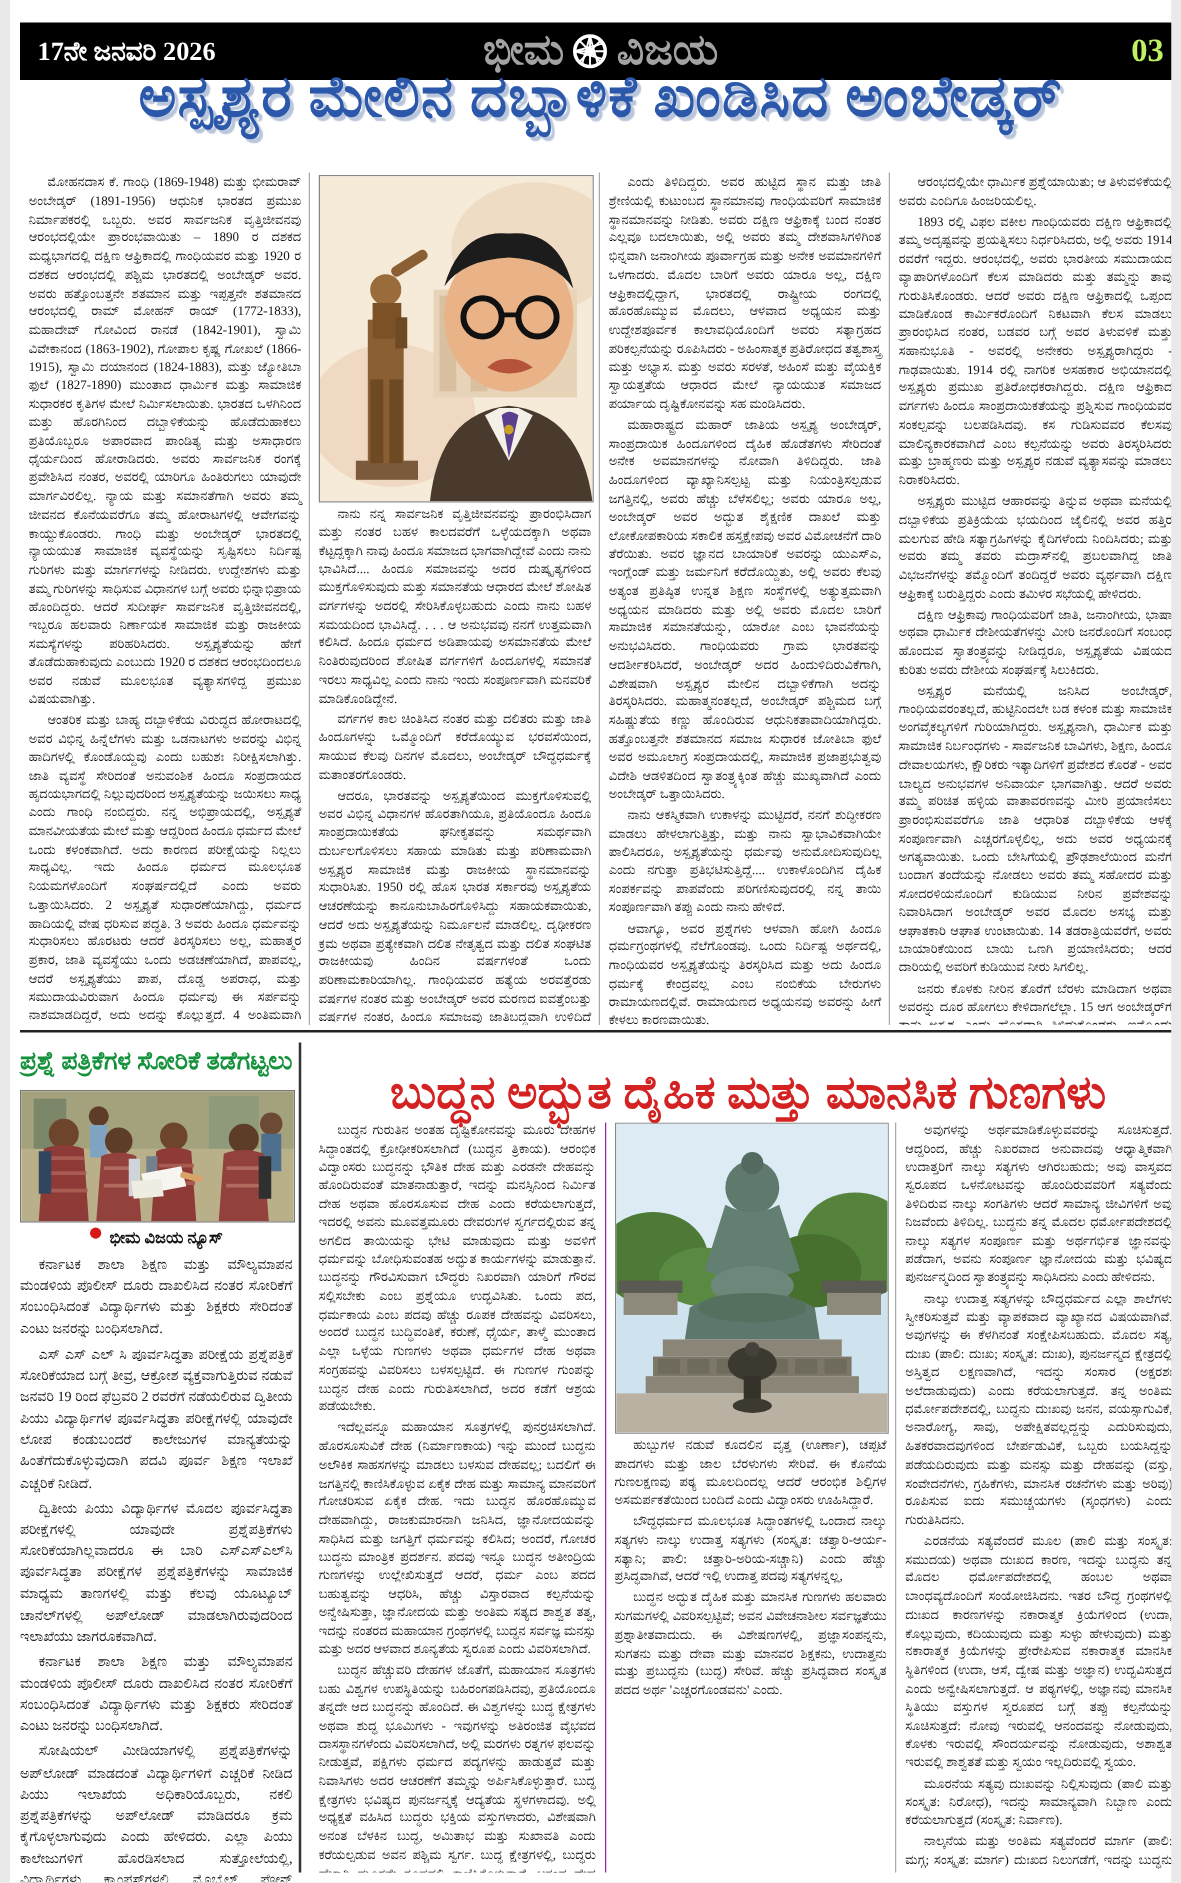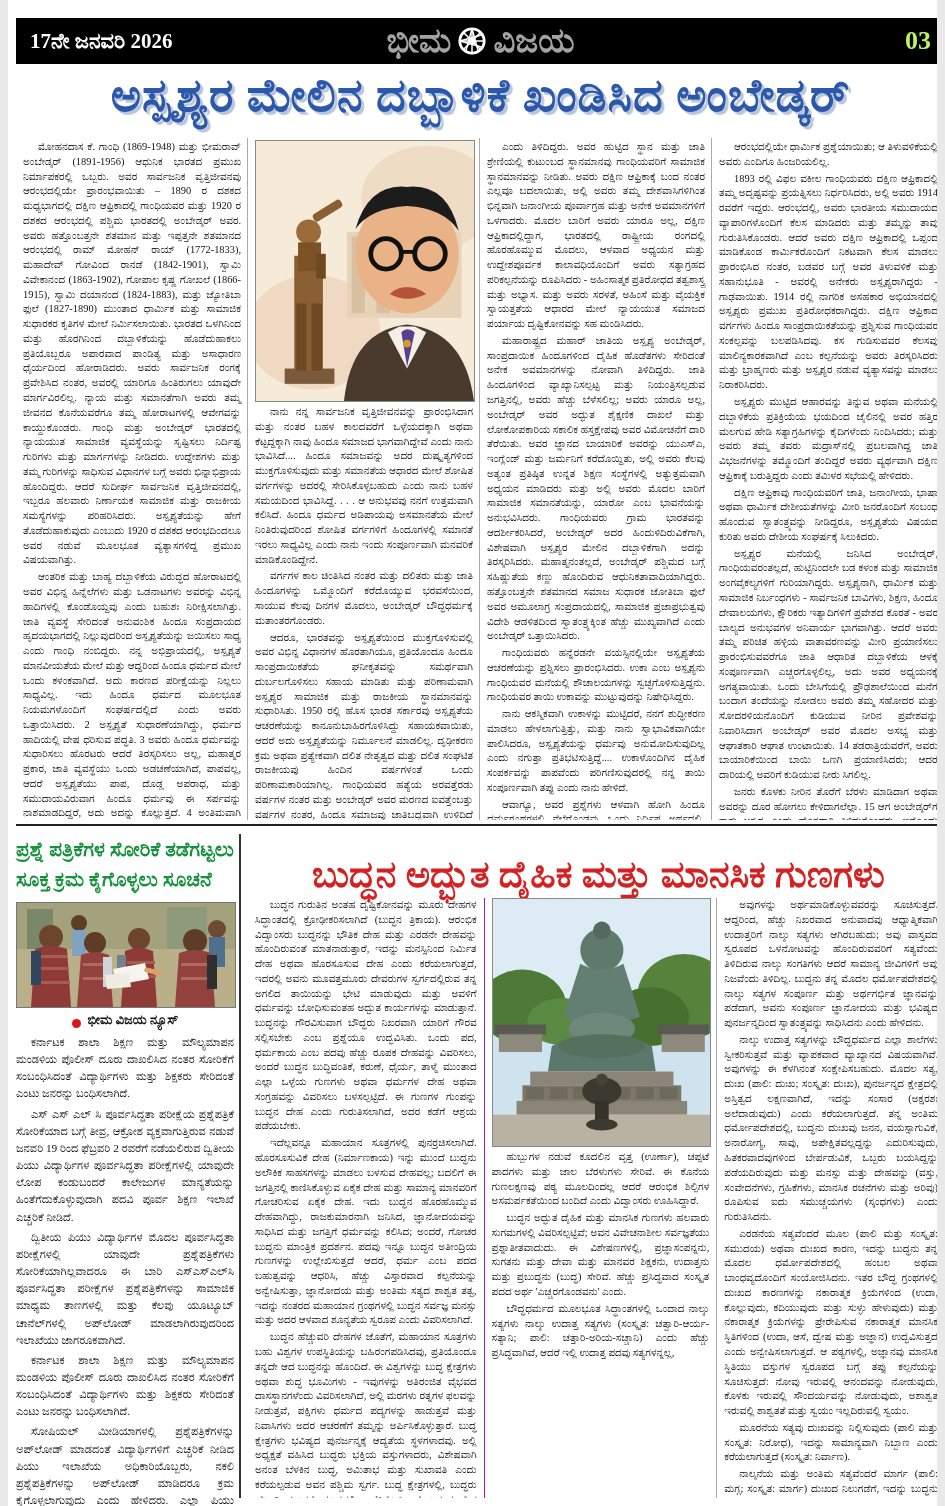--- a/index.html
+++ b/index.html
@@ -7,39 +7,39 @@
         font-family:"Liberation Serif","DejaVu Serif",serif;color:#111;overflow:hidden;}
   
   .masthead{position:absolute;left:8px;top:18px;width:929px;height:46px;background:#000;
             display:flex;align-items:center;justify-content:space-between;padding:0 14px;box-sizing:border-box;}
   .mh-date{color:#fff;font-weight:bold;font-size:21px;white-space:nowrap;}
   .mh-title{position:absolute;left:0;right:0;margin:auto;width:420px;display:flex;align-items:center;justify-content:center;gap:6px;}
   .mh-title span{color:#a3a3a3;font-weight:bold;font-size:34px;line-height:1;}
   .mh-page{color:#bef264;font-weight:bold;font-size:26px;}
   .chakra{width:30px;height:30px;flex:0 0 auto;}
   
-  .lead-headline{position:absolute;left:8px;top:66px;width:929px;text-align:center;
+  .lead-headline{position:absolute;left:8px;top:48px;width:929px;text-align:center;
     font-size:46px;font-weight:bold;color:#2b58aa;line-height:1.3;
     text-shadow:3px 3px 1px #b9c5da;letter-spacing:1px;white-space:nowrap;}
   
   .a1{position:absolute;left:8px;top:138px;width:929px;height:682px;display:flex;}
   .a1col{width:232px;box-sizing:border-box;padding:2px 6px 0 7px;overflow:hidden;border-right:1px solid #aaa;}
   .a1col:last-child{border-right:none;}
   .para{margin:0 0 2px 0;text-indent:15px;text-align:justify;font-size:10.4px;line-height:1.42;}
   .imgbox{width:100%;margin:0 0 3px 0;border:1px solid #888;line-height:0;}
   .imgbox svg{width:100%;height:auto;}
   
   .hrule{position:absolute;left:8px;top:824px;width:929px;height:2px;background:#222;}
   .vrule-bottom{position:absolute;left:231px;top:834px;width:2px;height:664px;background:#333;}
   
   .leak{position:absolute;left:8px;top:832px;width:218px;}
   .leak-headline{font-weight:bold;color:#16923c;font-size:20px;line-height:1.5;margin:2px 0 8px 0;}
   .leak-photo{width:100%;border:1px solid #777;line-height:0;margin-bottom:4px;}
   .leak-photo svg{width:100%;height:auto;}
-  .byline{display:flex;align-items:flex-end;justify-content:center;gap:7px;font-weight:bold;font-size:13px;margin:3px 0 6px 0;}
+  .byline{display:flex;align-items:flex-start;justify-content:center;gap:7px;font-weight:bold;font-size:13px;margin:3px 0 6px 0;}
   .byline .dot{width:9px;height:9px;border-radius:50%;background:#d81717;display:inline-block;}
   .leak .para{font-size:11.3px;line-height:1.52;margin-bottom:3px;}
   
   .buddha-headline{position:absolute;left:244px;top:836px;width:693px;text-align:center;
     font-size:37px;font-weight:bold;color:#d42222;line-height:1.25;white-space:nowrap;margin-top:16px;}
   .b-row{position:absolute;left:240px;top:898px;width:697px;height:600px;display:flex;}
   .bcol{box-sizing:border-box;padding:0 7px;overflow:hidden;}
   .bcol1{width:240px;border-right:1px solid #a21caf;}
   .bcol2{width:236px;border-right:1px solid #aaa;}
   .bcol3{width:231px;}
@@ -113,41 +113,39 @@
       </div>
       <div>
           <p class="para">ನಾನು ನನ್ನ ಸಾರ್ವಜನಿಕ ವೃತ್ತಿಜೀವನವನ್ನು ಪ್ರಾರಂಭಿಸಿದಾಗ ಮತ್ತು ನಂತರ ಬಹಳ ಕಾಲದವರೆಗೆ ಒಳ್ಳೆಯದಕ್ಕಾಗಿ ಅಥವಾ ಕೆಟ್ಟದ್ದಕ್ಕಾಗಿ ನಾವು ಹಿಂದೂ ಸಮಾಜದ ಭಾಗವಾಗಿದ್ದೇವೆ ಎಂದು ನಾನು ಭಾವಿಸಿದೆ.... ಹಿಂದೂ ಸಮಾಜವನ್ನು ಅದರ ದುಷ್ಕೃತ್ಯಗಳಿಂದ ಮುಕ್ತಗೊಳಿಸುವುದು ಮತ್ತು ಸಮಾನತೆಯ ಆಧಾರದ ಮೇಲೆ ಶೋಷಿತ ವರ್ಗಗಳನ್ನು ಅದರಲ್ಲಿ ಸೇರಿಸಿಕೊಳ್ಳಬಹುದು ಎಂದು ನಾನು ಬಹಳ ಸಮಯದಿಂದ ಭಾವಿಸಿದ್ದೆ. . . . ಆ ಅನುಭವವು ನನಗೆ ಉತ್ತಮವಾಗಿ ಕಲಿಸಿದೆ. ಹಿಂದೂ ಧರ್ಮದ ಅಡಿಪಾಯವು ಅಸಮಾನತೆಯ ಮೇಲೆ ನಿಂತಿರುವುದರಿಂದ ಶೋಷಿತ ವರ್ಗಗಳಿಗೆ ಹಿಂದೂಗಳಲ್ಲಿ ಸಮಾನತೆ ಇರಲು ಸಾಧ್ಯವಿಲ್ಲ ಎಂದು ನಾನು ಇಂದು ಸಂಪೂರ್ಣವಾಗಿ ಮನವರಿಕೆ ಮಾಡಿಕೊಂಡಿದ್ದೇನೆ.</p>
           <p class="para">ವರ್ಗಗಳ ಕಾಲ ಚಿಂತಿಸಿದ ನಂತರ ಮತ್ತು ದಲಿತರು ಮತ್ತು ಜಾತಿ ಹಿಂದೂಗಳನ್ನು ಒಮ್ಮೊಂದಿಗೆ ಕರೆದೊಯ್ಯುವ ಭರವಸೆಯಿಂದ, ಸಾಯುವ ಕೆಲವು ದಿನಗಳ ಮೊದಲು, ಅಂಬೇಡ್ಕರ್ ಬೌದ್ಧಧರ್ಮಕ್ಕೆ ಮತಾಂತರಗೊಂಡರು.</p>
           <p class="para">ಆದರೂ, ಭಾರತವನ್ನು ಅಸ್ಪೃಶ್ಯತೆಯಿಂದ ಮುಕ್ತಗೊಳಿಸುವಲ್ಲಿ ಅವರ ವಿಭಿನ್ನ ವಿಧಾನಗಳ ಹೊರತಾಗಿಯೂ, ಪ್ರತಿಯೊಂದೂ ಹಿಂದೂ ಸಾಂಪ್ರದಾಯಿಕತೆಯ ಘನೀಕೃತವನ್ನು ಸಮರ್ಥವಾಗಿ ದುರ್ಬಲಗೊಳಿಸಲು ಸಹಾಯ ಮಾಡಿತು ಮತ್ತು ಪರಿಣಾಮವಾಗಿ ಅಸ್ಪೃಶ್ಯರ ಸಾಮಾಜಿಕ ಮತ್ತು ರಾಜಕೀಯ ಸ್ಥಾನಮಾನವನ್ನು ಸುಧಾರಿಸಿತು. 1950 ರಲ್ಲಿ ಹೊಸ ಭಾರತ ಸರ್ಕಾರವು ಅಸ್ಪೃಶ್ಯತೆಯ ಆಚರಣೆಯನ್ನು ಕಾನೂನುಬಾಹಿರಗೊಳಿಸಿದ್ದು ಸಹಾಯಕವಾಯಿತು, ಆದರೆ ಅದು ಅಸ್ಪೃಶ್ಯತೆಯನ್ನು ನಿರ್ಮೂಲನೆ ಮಾಡಲಿಲ್ಲ. ದೃಢೀಕರಣ ಕ್ರಮ ಅಥವಾ ಪ್ರತ್ಯೇಕವಾಗಿ ದಲಿತ ನೇತೃತ್ವದ ಮತ್ತು ದಲಿತ ಸಂಘಟಿತ ರಾಜಕೀಯವು ಹಿಂದಿನ ವರ್ಷಗಳಂತೆ ಒಂದು ಪರಿಣಾಮಕಾರಿಯಾಗಿಲ್ಲ. ಗಾಂಧಿಯವರ ಹತ್ಯೆಯ ಅರವತ್ತೆರಡು ವರ್ಷಗಳ ನಂತರ ಮತ್ತು ಅಂಬೇಡ್ಕರ್ ಅವರ ಮರಣದ ಐವತ್ತೆಂಬತ್ತು ವರ್ಷಗಳ ನಂತರ, ಹಿಂದೂ ಸಮಾಜವು ಜಾತಿಬದ್ಧವಾಗಿ ಉಳಿದಿದೆ ಮತ್ತು ಅಸ್ಪೃಶ್ಯರು ಅದರ ವಿರುದ್ಧ ಕ್ರೂರವಾಗಿ ನಡೆಸಲ್ಪಡುತ್ತಾರೆ. ನಾವು ಇಪ್ಪತ್ತೊಂದನೇ ಶತಮಾನಕ್ಕೆ ಮುಂದುವರಿಯುತ್ತಿದ್ದಂತೆ, ರಾಜಕೀಯ ನಾಯಕರು ಮತ್ತು ಸಾಮಾಜಿಕ ಕಾರ್ಯಕರ್ತರು ಗಾಂಧಿ ಮತ್ತು ಅಂಬೇಡ್ಕರ್ ಅವರನ್ನು ಮತ್ತೊಮ್ಮೆ ಭೇಟಿ ಮಾಡಿ ಅವರಿಂದ ಏನು ಕಲಿಯಬಹುದು ಎಂದು ಕೇಳುವುದು ಒಳ್ಳೆಯದು.</p>
         </div>
     </div>
     <div class="a1col">
         <p class="para">ಎಂದು ತಿಳಿದಿದ್ದರು. ಅವರ ಹುಟ್ಟಿದ ಸ್ಥಾನ ಮತ್ತು ಜಾತಿ ಶ್ರೇಣಿಯಲ್ಲಿ ಕುಟುಂಬದ ಸ್ಥಾನಮಾನವು ಗಾಂಧಿಯವರಿಗೆ ಸಾಮಾಜಿಕ ಸ್ಥಾನಮಾನವನ್ನು ನೀಡಿತು. ಅವರು ದಕ್ಷಿಣ ಆಫ್ರಿಕಾಕ್ಕೆ ಬಂದ ನಂತರ ಎಲ್ಲವೂ ಬದಲಾಯಿತು, ಅಲ್ಲಿ ಅವರು ತಮ್ಮ ದೇಶವಾಸಿಗಳಿಗಿಂತ ಭಿನ್ನವಾಗಿ ಜನಾಂಗೀಯ ಪೂರ್ವಾಗ್ರಹ ಮತ್ತು ಅನೇಕ ಅವಮಾನಗಳಿಗೆ ಒಳಗಾದರು. ಮೊದಲ ಬಾರಿಗೆ ಅವರು ಯಾರೂ ಅಲ್ಲ, ದಕ್ಷಿಣ ಆಫ್ರಿಕಾದಲ್ಲಿದ್ದಾಗ, ಭಾರತದಲ್ಲಿ ರಾಷ್ಟ್ರೀಯ ರಂಗದಲ್ಲಿ ಹೊರಹೊಮ್ಮುವ ಮೊದಲು, ಆಳವಾದ ಅಧ್ಯಯನ ಮತ್ತು ಉದ್ದೇಶಪೂರ್ವಕ ಕಾಲಾವಧಿಯೊಂದಿಗೆ ಅವರು ಸತ್ಯಾಗ್ರಹದ ಪರಿಕಲ್ಪನೆಯನ್ನು ರೂಪಿಸಿದರು - ಅಹಿಂಸಾತ್ಮಕ ಪ್ರತಿರೋಧದ ತತ್ವಶಾಸ್ತ್ರ ಮತ್ತು ಅಭ್ಯಾಸ. ಮತ್ತು ಅವರು ಸರಳತೆ, ಅಹಿಂಸೆ ಮತ್ತು ವೈಯಕ್ತಿಕ ಸ್ವಾಯತ್ತತೆಯ ಆಧಾರದ ಮೇಲೆ ನ್ಯಾಯಯುತ ಸಮಾಜದ ಪರ್ಯಾಯ ದೃಷ್ಟಿಕೋನವನ್ನು ಸಹ ಮಂಡಿಸಿದರು.</p>
         <p class="para">ಮಹಾರಾಷ್ಟ್ರದ ಮಹಾರ್ ಜಾತಿಯ ಅಸ್ಪೃಶ್ಯ ಅಂಬೇಡ್ಕರ್, ಸಾಂಪ್ರದಾಯಿಕ ಹಿಂದೂಗಳಿಂದ ದೈಹಿಕ ಹೊಡೆತಗಳು ಸೇರಿದಂತೆ ಅನೇಕ ಅವಮಾನಗಳನ್ನು ನೋವಾಗಿ ತಿಳಿದಿದ್ದರು. ಜಾತಿ ಹಿಂದೂಗಳಿಂದ ವ್ಯಾಖ್ಯಾನಿಸಲ್ಪಟ್ಟ ಮತ್ತು ನಿಯಂತ್ರಿಸಲ್ಪಡುವ ಜಗತ್ತಿನಲ್ಲಿ, ಅವರು ಹೆಚ್ಚು ಬೆಳೆಸಲಿಲ್ಲ; ಅವರು ಯಾರೂ ಅಲ್ಲ, ಅಂಬೇಡ್ಕರ್ ಅವರ ಅದ್ಭುತ ಶೈಕ್ಷಣಿಕ ದಾಖಲೆ ಮತ್ತು ಲೋಕೋಪಕಾರಿಯ ಸಕಾಲಿಕ ಹಸ್ತಕ್ಷೇಪವು ಅವರ ವಿಮೋಚನೆಗೆ ದಾರಿ ತೆರೆಯಿತು. ಅವರ ಜ್ಞಾನದ ಬಾಯಾರಿಕೆ ಅವರನ್ನು ಯುಎಸ್‌ಎ, ಇಂಗ್ಲೆಂಡ್ ಮತ್ತು ಜರ್ಮನಿಗೆ ಕರೆದೊಯ್ದಿತು, ಅಲ್ಲಿ ಅವರು ಕೆಲವು ಅತ್ಯಂತ ಪ್ರತಿಷ್ಠಿತ ಉನ್ನತ ಶಿಕ್ಷಣ ಸಂಸ್ಥೆಗಳಲ್ಲಿ ಅತ್ಯುತ್ತಮವಾಗಿ ಅಧ್ಯಯನ ಮಾಡಿದರು ಮತ್ತು ಅಲ್ಲಿ ಅವರು ಮೊದಲ ಬಾರಿಗೆ ಸಾಮಾಜಿಕ ಸಮಾನತೆಯನ್ನು, ಯಾರೋ ಎಂಬ ಭಾವನೆಯನ್ನು ಅನುಭವಿಸಿದರು. ಗಾಂಧಿಯವರು ಗ್ರಾಮ ಭಾರತವನ್ನು ಆದರ್ಶೀಕರಿಸಿದರೆ, ಅಂಬೇಡ್ಕರ್ ಅದರ ಹಿಂದುಳಿದಿರುವಿಕೆಗಾಗಿ, ವಿಶೇಷವಾಗಿ ಅಸ್ಪೃಶ್ಯರ ಮೇಲಿನ ದಬ್ಬಾಳಿಕೆಗಾಗಿ ಅದನ್ನು ತಿರಸ್ಕರಿಸಿದರು. ಮಹಾತ್ಮನಂತಲ್ಲದೆ, ಅಂಬೇಡ್ಕರ್ ಪಶ್ಚಿಮದ ಬಗ್ಗೆ ಸಹಿಷ್ಣುತೆಯ ಕಣ್ಣು ಹೊಂದಿರುವ ಆಧುನಿಕತಾವಾದಿಯಾಗಿದ್ದರು. ಹತ್ತೊಂಬತ್ತನೇ ಶತಮಾನದ ಸಮಾಜ ಸುಧಾರಕ ಜೋತಿಬಾ ಫುಲೆ ಅವರ ಅಮೂಲಾಗ್ರ ಸಂಪ್ರದಾಯದಲ್ಲಿ, ಸಾಮಾಜಿಕ ಪ್ರಜಾಪ್ರಭುತ್ವವು ವಿದೇಶಿ ಆಡಳಿತದಿಂದ ಸ್ವಾತಂತ್ರ್ಯಕ್ಕಿಂತ ಹೆಚ್ಚು ಮುಖ್ಯವಾಗಿದೆ ಎಂದು ಅಂಬೇಡ್ಕರ್ ಒತ್ತಾಯಿಸಿದರು.</p>
-        <p class="para">ಗಾಂಧಿಯವರು ಹನ್ನೆರಡನೇ ವಯಸ್ಸಿನಲ್ಲಿಯೇ ಅಸ್ಪೃಶ್ಯತೆಯ ಆಚರಣೆಯನ್ನು ಪ್ರಶ್ನಿಸಲು ಪ್ರಾರಂಭಿಸಿದರು. ಉಕಾ ಎಂಬ ಅಸ್ಪೃಶ್ಯನು ಗಾಂಧಿಯವರ ಮನೆಯಲ್ಲಿ ಶೌಚಾಲಯಗಳನ್ನು ಸ್ವಚ್ಛಗೊಳಿಸುತ್ತಿದ್ದನು. ಗಾಂಧಿಯವರ ತಾಯಿ ಉಕಾವನ್ನು ಮುಟ್ಟುವುದನ್ನು ನಿಷೇಧಿಸಿದ್ದರು.</p>
         <p class="para">ನಾನು ಆಕಸ್ಮಿಕವಾಗಿ ಉಕಾಳನ್ನು ಮುಟ್ಟಿದರೆ, ನನಗೆ ಶುದ್ಧೀಕರಣ ಮಾಡಲು ಹೇಳಲಾಗುತ್ತಿತ್ತು, ಮತ್ತು ನಾನು ಸ್ವಾಭಾವಿಕವಾಗಿಯೇ ಪಾಲಿಸಿದರೂ, ಅಸ್ಪೃಶ್ಯತೆಯನ್ನು ಧರ್ಮವು ಅನುಮೋದಿಸುವುದಿಲ್ಲ ಎಂದು ನಗುತ್ತಾ ಪ್ರತಿಭಟಿಸುತ್ತಿದ್ದೆ.... ಉಕಾಳೊಂದಿಗಿನ ದೈಹಿಕ ಸಂಪರ್ಕವನ್ನು ಪಾಪವೆಂದು ಪರಿಗಣಿಸುವುದರಲ್ಲಿ ನನ್ನ ತಾಯಿ ಸಂಪೂರ್ಣವಾಗಿ ತಪ್ಪು ಎಂದು ನಾನು ಹೇಳಿದೆ.</p>
         <p class="para">ಆವಾಗ್ಯೂ, ಅವರ ಪ್ರಶ್ನೆಗಳು ಆಳವಾಗಿ ಹೋಗಿ ಹಿಂದೂ ಧರ್ಮಗ್ರಂಥಗಳಲ್ಲಿ ನೆಲೆಗೊಂಡವು. ಒಂದು ನಿರ್ದಿಷ್ಟ ಅರ್ಥದಲ್ಲಿ, ಗಾಂಧಿಯವರ ಅಸ್ಪೃಶ್ಯತೆಯನ್ನು ತಿರಸ್ಕರಿಸಿದ ಮತ್ತು ಅದು ಹಿಂದೂ ಧರ್ಮಕ್ಕೆ ಕೇಂದ್ರವಲ್ಲ ಎಂಬ ನಂಬಿಕೆಯ ಬೇರುಗಳು ರಾಮಾಯಣದಲ್ಲಿವೆ. ರಾಮಾಯಣದ ಅಧ್ಯಯನವು ಅವರನ್ನು ಹೀಗೆ ಕೇಳಲು ಕಾರಣವಾಯಿತು.</p>
       </div>
     <div class="a1col">
         <p class="para">ಆರಂಭದಲ್ಲಿಯೇ ಧಾರ್ಮಿಕ ಪ್ರಶ್ನೆಯಾಯಿತು; ಆ ತಿಳುವಳಿಕೆಯಲ್ಲಿ ಅವರು ಎಂದಿಗೂ ಹಿಂಜರಿಯಲಿಲ್ಲ.</p>
         <p class="para">1893 ರಲ್ಲಿ ವಿಫಲ ವಕೀಲ ಗಾಂಧಿಯವರು ದಕ್ಷಿಣ ಆಫ್ರಿಕಾದಲ್ಲಿ ತಮ್ಮ ಅದೃಷ್ಟವನ್ನು ಪ್ರಯತ್ನಿಸಲು ನಿರ್ಧರಿಸಿದರು, ಅಲ್ಲಿ ಅವರು 1914 ರವರೆಗೆ ಇದ್ದರು. ಆರಂಭದಲ್ಲಿ, ಅವರು ಭಾರತೀಯ ಸಮುದಾಯದ ವ್ಯಾಪಾರಿಗಳೊಂದಿಗೆ ಕೆಲಸ ಮಾಡಿದರು ಮತ್ತು ತಮ್ಮನ್ನು ತಾವು ಗುರುತಿಸಿಕೊಂಡರು. ಆದರೆ ಅವರು ದಕ್ಷಿಣ ಆಫ್ರಿಕಾದಲ್ಲಿ ಒಪ್ಪಂದ ಮಾಡಿಕೊಂಡ ಕಾರ್ಮಿಕರೊಂದಿಗೆ ನಿಕಟವಾಗಿ ಕೆಲಸ ಮಾಡಲು ಪ್ರಾರಂಭಿಸಿದ ನಂತರ, ಬಡವರ ಬಗ್ಗೆ ಅವರ ತಿಳುವಳಿಕೆ ಮತ್ತು ಸಹಾನುಭೂತಿ - ಅವರಲ್ಲಿ ಅನೇಕರು ಅಸ್ಪೃಶ್ಯರಾಗಿದ್ದರು - ಗಾಢವಾಯಿತು. 1914 ರಲ್ಲಿ ನಾಗರಿಕ ಅಸಹಕಾರ ಅಭಿಯಾನದಲ್ಲಿ ಅಸ್ಪೃಶ್ಯರು ಪ್ರಮುಖ ಪ್ರತಿರೋಧಕರಾಗಿದ್ದರು. ದಕ್ಷಿಣ ಆಫ್ರಿಕಾದ ವರ್ಗಗಳು ಹಿಂದೂ ಸಾಂಪ್ರದಾಯಿಕತೆಯನ್ನು ಪ್ರಶ್ನಿಸುವ ಗಾಂಧಿಯವರ ಸಂಕಲ್ಪವನ್ನು ಬಲಪಡಿಸಿದವು. ಕಸ ಗುಡಿಸುವವರ ಕೆಲಸವು ಮಾಲಿನ್ಯಕಾರಕವಾಗಿದೆ ಎಂಬ ಕಲ್ಪನೆಯನ್ನು ಅವರು ತಿರಸ್ಕರಿಸಿದರು ಮತ್ತು ಬ್ರಾಹ್ಮಣರು ಮತ್ತು ಅಸ್ಪೃಶ್ಯರ ನಡುವೆ ವ್ಯತ್ಯಾಸವನ್ನು ಮಾಡಲು ನಿರಾಕರಿಸಿದರು.</p>
         <p class="para">ಅಸ್ಪೃಶ್ಯರು ಮುಟ್ಟಿದ ಆಹಾರವನ್ನು ತಿನ್ನುವ ಅಥವಾ ಮನೆಯಲ್ಲಿ ದಬ್ಬಾಳಿಕೆಯ ಪ್ರತಿಕ್ರಿಯೆಯ ಭಯದಿಂದ ಜೈಲಿನಲ್ಲಿ ಅವರ ಹತ್ತಿರ ಮಲಗುವ ಹೇಡಿ ಸತ್ಯಾಗ್ರಹಿಗಳನ್ನು ಕೈದಿಗಳೆಂದು ನಿಂದಿಸಿದರು; ಮತ್ತು ಅವರು ತಮ್ಮ ತವರು ಮದ್ರಾಸ್‌ನಲ್ಲಿ ಪ್ರಬಲವಾಗಿದ್ದ ಜಾತಿ ವಿಭಜನೆಗಳನ್ನು ತಮ್ಮೊಂದಿಗೆ ತಂದಿದ್ದರೆ ಅವರು ವ್ಯರ್ಥವಾಗಿ ದಕ್ಷಿಣ ಆಫ್ರಿಕಾಕ್ಕೆ ಬರುತ್ತಿದ್ದರು ಎಂದು ತಮಿಳರ ಸಭೆಯಲ್ಲಿ ಹೇಳಿದರು.</p>
         <p class="para">ದಕ್ಷಿಣ ಆಫ್ರಿಕಾವು ಗಾಂಧಿಯವರಿಗೆ ಜಾತಿ, ಜನಾಂಗೀಯ, ಭಾಷಾ ಅಥವಾ ಧಾರ್ಮಿಕ ದೇಶೀಯತೆಗಳನ್ನು ಮೀರಿ ಜನರೊಂದಿಗೆ ಸಂಬಂಧ ಹೊಂದುವ ಸ್ವಾತಂತ್ರ್ಯವನ್ನು ನೀಡಿದ್ದರೂ, ಅಸ್ಪೃಶ್ಯತೆಯ ವಿಷಯದ ಕುರಿತು ಅವರು ದೇಶೀಯ ಸಂಘರ್ಷಕ್ಕೆ ಸಿಲುಕಿದರು.</p>
         <p class="para">ಅಸ್ಪೃಶ್ಯರ ಮನೆಯಲ್ಲಿ ಜನಿಸಿದ ಅಂಬೇಡ್ಕರ್, ಗಾಂಧಿಯವರಂತಲ್ಲದೆ, ಹುಟ್ಟಿನಿಂದಲೇ ಬಡ ಕಳಂಕ ಮತ್ತು ಸಾಮಾಜಿಕ ಅಂಗವೈಕಲ್ಯಗಳಿಗೆ ಗುರಿಯಾಗಿದ್ದರು. ಅಸ್ಪೃಶ್ಯನಾಗಿ, ಧಾರ್ಮಿಕ ಮತ್ತು ಸಾಮಾಜಿಕ ನಿರ್ಬಂಧಗಳು - ಸಾರ್ವಜನಿಕ ಬಾವಿಗಳು, ಶಿಕ್ಷಣ, ಹಿಂದೂ ದೇವಾಲಯಗಳು, ಕ್ಷೌರಿಕರು ಇತ್ಯಾದಿಗಳಿಗೆ ಪ್ರವೇಶದ ಕೊರತೆ - ಅವರ ಬಾಲ್ಯದ ಅನುಭವಗಳ ಅನಿವಾರ್ಯ ಭಾಗವಾಗಿತ್ತು. ಆದರೆ ಅವರು ತಮ್ಮ ಪರಿಚಿತ ಹಳ್ಳಿಯ ವಾತಾವರಣವನ್ನು ಮೀರಿ ಪ್ರಯಾಣಿಸಲು ಪ್ರಾರಂಭಿಸುವವರೆಗೂ ಜಾತಿ ಆಧಾರಿತ ದಬ್ಬಾಳಿಕೆಯ ಆಳಕ್ಕೆ ಸಂಪೂರ್ಣವಾಗಿ ಎಚ್ಚರಗೊಳ್ಳಲಿಲ್ಲ, ಅದು ಅವರ ಅಧ್ಯಯನಕ್ಕೆ ಅಗತ್ಯವಾಯಿತು. ಒಂದು ಬೇಸಿಗೆಯಲ್ಲಿ ಪ್ರೌಢಶಾಲೆಯಿಂದ ಮನೆಗೆ ಬಂದಾಗ ತಂದೆಯನ್ನು ನೋಡಲು ಅವರು ತಮ್ಮ ಸಹೋದರ ಮತ್ತು ಸೋದರಳಿಯನೊಂದಿಗೆ ಕುಡಿಯುವ ನೀರಿನ ಪ್ರವೇಶವನ್ನು ನಿವಾರಿಸಿದಾಗ ಅಂಬೇಡ್ಕರ್ ಅವರ ಮೊದಲ ಅಸಭ್ಯ ಮತ್ತು ಆಘಾತಕಾರಿ ಆಘಾತ ಉಂಟಾಯಿತು. 14 ತಡರಾತ್ರಿಯವರೆಗೆ, ಅವರು ಬಾಯಾರಿಕೆಯಿಂದ ಬಾಯಿ ಒಣಗಿ ಪ್ರಯಾಣಿಸಿದರು; ಆದರೆ ದಾರಿಯಲ್ಲಿ ಅವರಿಗೆ ಕುಡಿಯುವ ನೀರು ಸಿಗಲಿಲ್ಲ.</p>
         <p class="para">ಜನರು ಕೊಳಕು ನೀರಿನ ತೊರೆಗೆ ಬೆರಳು ಮಾಡಿದಾಗ ಅಥವಾ ಅವರನ್ನು ದೂರ ಹೋಗಲು ಕೇಳಿದಾಗಲೆಲ್ಲಾ. 15 ಆಗ ಅಂಬೇಡ್ಕರ್‌ಗೆ ತಾನು ಅಸ್ಪೃಶ್ಯ ಎಂದು ಹೊಸದಾಗಿ ತಿಳಿದುಕೊಂಡರು. ಇನ್ನೊಂದು ಸಂದರ್ಭದಲ್ಲಿ, ಅವರು ಸಾರ್ವಜನಿಕ ಸೌಲಭ್ಯದಿಂದ ಕಳ್ಳತನದಿಂದ ನೀರು ಕುಡಿದಾಗ, ಅಂಬೇಡ್ಕರ್ ಅವರನ್ನು ಕಪ್ಪು ಮತ್ತು ನೀಲಿ ಬಣ್ಣದಿಂದ ಹೊಡೆದರು. 16 ಶಾಲೆಯಲ್ಲಿ ಅವರ ಅನುಭವಗಳು ಭಿನ್ನವಾಗಿರಲಿಲ್ಲ; ಜಾತಿ ಹಿಂದೂಗಳನ್ನು ಕಲುಷಿತಗೊಳಿಸದಂತೆ ಅವರು ಒಂದು ಮೂಲೆಯಲ್ಲಿ ಕುಳಿತುಕೊಳ್ಳುತ್ತಿದ್ದರು.</p>
       </div>
   </div>
 
   <div class="hrule"></div>
   <div class="vrule-bottom"></div>
 
   <div class="leak">
     <div class="leak-headline">
       <div>ಪ್ರಶ್ನೆ ಪತ್ರಿಕೆಗಳ ಸೋರಿಕೆ ತಡೆಗಟ್ಟಲು</div>
-      <div>ಸೂಕ್ತ ಕ್ರಮ ಕೈಗೊಳ್ಳಲು ಸೂಚನೆ</div>
     </div>
     <div class="leak-photo">
       <svg viewBox="0 0 218 104">
         <rect width="218" height="104" fill="#b9b08a"></rect>
         <rect x="0" y="0" width="218" height="46" fill="#a3a27c"></rect>
         <rect x="150" y="4" width="40" height="42" fill="#8e9a7a"></rect>
         <rect x="10" y="6" width="26" height="40" fill="#7c8668"></rect>
 
         <circle cx="200" cy="26" r="9" fill="#6d4a33"></circle>
           <rect x="192" y="34" width="16" height="30" fill="#4f6f8f"></rect>
@@ -246,22 +244,22 @@
           <rect x="0" y="220" width="222" height="32" fill="#b9b2a2"></rect>
 
           <ellipse cx="111" cy="196" rx="20" ry="14" fill="#3c3a30"></ellipse>
           <rect x="104" y="206" width="14" height="22" fill="#353329"></rect>
           <ellipse cx="111" cy="230" rx="16" ry="6" fill="#3c3a30"></ellipse>
           <circle cx="111" cy="184" r="6" fill="#45423a"></circle>
         </svg>
       </div>
       <div>
           <p class="para">ಹುಬ್ಬುಗಳ ನಡುವೆ ಕೂದಲಿನ ವೃತ್ತ (ಊರ್ಣಾ), ಚಪ್ಪಟೆ ಪಾದಗಳು ಮತ್ತು ಜಾಲ ಬೆರಳುಗಳು ಸೇರಿವೆ. ಈ ಕೊನೆಯ ಗುಣಲಕ್ಷಣವು ಪಠ್ಯ ಮೂಲದಿಂದಲ್ಲ ಆದರೆ ಆರಂಭಿಕ ಶಿಲ್ಪಿಗಳ ಅಸಮರ್ಪಕತೆಯಿಂದ ಬಂದಿದೆ ಎಂದು ವಿದ್ವಾಂಸರು ಊಹಿಸಿದ್ದಾರೆ.</p>
+          <p class="para">ಬೌದ್ಧಧರ್ಮದ ಮೂಲಭೂತ ಸಿದ್ಧಾಂತಗಳಲ್ಲಿ ಒಂದಾದ ನಾಲ್ಕು ಸತ್ಯಗಳು ನಾಲ್ಕು ಉದಾತ್ತ ಸತ್ಯಗಳು (ಸಂಸ್ಕೃತ: ಚತ್ವಾರಿ-ಆರ್ಯ-ಸತ್ಯಾನಿ; ಪಾಲಿ: ಚತ್ತಾರಿ-ಅರಿಯ-ಸಚ್ಚಾನಿ) ಎಂದು ಹೆಚ್ಚು ಪ್ರಸಿದ್ಧವಾಗಿವೆ, ಆದರೆ ಇಲ್ಲಿ ಉದಾತ್ತ ಪದವು ಸತ್ಯಗಳನ್ನಲ್ಲ,</p>
           <p class="para">ಬುದ್ಧನ ಅದ್ಭುತ ದೈಹಿಕ ಮತ್ತು ಮಾನಸಿಕ ಗುಣಗಳು ಹಲವಾರು ಸುಗಮಗಳಲ್ಲಿ ವಿವರಿಸಲ್ಪಟ್ಟಿವೆ; ಅವನ ವಿವೇಚನಾಶೀಲ ಸರ್ವಜ್ಞತೆಯು ಪ್ರಶ್ನಾತೀತವಾದುದು. ಈ ವಿಶೇಷಣಗಳಲ್ಲಿ, ಪ್ರಜ್ಞಾಸಂಪನ್ನನು, ಸುಗತನು ಮತ್ತು ದೇವಾ ಮತ್ತು ಮಾನವರ ಶಿಕ್ಷಕನು, ಉದಾತ್ತನು ಮತ್ತು ಪ್ರಬುದ್ಧನು (ಬುದ್ಧ) ಸೇರಿವೆ. ಹೆಚ್ಚು ಪ್ರಸಿದ್ಧವಾದ ಸಂಸ್ಕೃತ ಪದದ ಅರ್ಥ 'ಎಚ್ಚರಗೊಂಡವನು' ಎಂದು.</p>
-          <p class="para">ಬೌದ್ಧಧರ್ಮದ ಮೂಲಭೂತ ಸಿದ್ಧಾಂತಗಳಲ್ಲಿ ಒಂದಾದ ನಾಲ್ಕು ಸತ್ಯಗಳು ನಾಲ್ಕು ಉದಾತ್ತ ಸತ್ಯಗಳು (ಸಂಸ್ಕೃತ: ಚತ್ವಾರಿ-ಆರ್ಯ-ಸತ್ಯಾನಿ; ಪಾಲಿ: ಚತ್ತಾರಿ-ಅರಿಯ-ಸಚ್ಚಾನಿ) ಎಂದು ಹೆಚ್ಚು ಪ್ರಸಿದ್ಧವಾಗಿವೆ, ಆದರೆ ಇಲ್ಲಿ ಉದಾತ್ತ ಪದವು ಸತ್ಯಗಳನ್ನಲ್ಲ,</p>
         </div>
     </div>
     <div class="bcol bcol3">
         <p class="para">ಅವುಗಳನ್ನು ಅರ್ಥಮಾಡಿಕೊಳ್ಳುವವರನ್ನು ಸೂಚಿಸುತ್ತದೆ. ಆದ್ದರಿಂದ, ಹೆಚ್ಚು ನಿಖರವಾದ ಅನುವಾದವು ಆಧ್ಯಾತ್ಮಿಕವಾಗಿ ಉದಾತ್ತರಿಗೆ ನಾಲ್ಕು ಸತ್ಯಗಳು ಆಗಿರಬಹುದು; ಅವು ವಾಸ್ತವದ ಸ್ವರೂಪದ ಒಳನೋಟವನ್ನು ಹೊಂದಿರುವವರಿಗೆ ಸತ್ಯವೆಂದು ತಿಳಿದಿರುವ ನಾಲ್ಕು ಸಂಗತಿಗಳು ಆದರೆ ಸಾಮಾನ್ಯ ಜೀವಿಗಳಿಗೆ ಅವು ನಿಜವೆಂದು ತಿಳಿದಿಲ್ಲ. ಬುದ್ಧನು ತನ್ನ ಮೊದಲ ಧರ್ಮೋಪದೇಶದಲ್ಲಿ ನಾಲ್ಕು ಸತ್ಯಗಳ ಸಂಪೂರ್ಣ ಮತ್ತು ಅರ್ಥಗರ್ಭಿತ ಜ್ಞಾನವನ್ನು ಪಡೆದಾಗ, ಅವನು ಸಂಪೂರ್ಣ ಜ್ಞಾನೋದಯ ಮತ್ತು ಭವಿಷ್ಯದ ಪುನರ್ಜನ್ಮದಿಂದ ಸ್ವಾತಂತ್ರ್ಯವನ್ನು ಸಾಧಿಸಿದನು ಎಂದು ಹೇಳಿದನು.</p>
         <p class="para">ನಾಲ್ಕು ಉದಾತ್ತ ಸತ್ಯಗಳನ್ನು ಬೌದ್ಧಧರ್ಮದ ಎಲ್ಲಾ ಶಾಲೆಗಳು ಸ್ವೀಕರಿಸುತ್ತವೆ ಮತ್ತು ವ್ಯಾಪಕವಾದ ವ್ಯಾಖ್ಯಾನದ ವಿಷಯವಾಗಿವೆ. ಅವುಗಳನ್ನು ಈ ಕೆಳಗಿನಂತೆ ಸಂಕ್ಷೇಪಿಸಬಹುದು. ಮೊದಲ ಸತ್ಯ, ದುಃಖ (ಪಾಲಿ: ದುಃಖ; ಸಂಸ್ಕೃತ: ದುಃಖ), ಪುನರ್ಜನ್ಮದ ಕ್ಷೇತ್ರದಲ್ಲಿ ಅಸ್ತಿತ್ವದ ಲಕ್ಷಣವಾಗಿದೆ, ಇದನ್ನು ಸಂಸಾರ (ಅಕ್ಷರಶಃ ಅಲೆದಾಡುವುದು) ಎಂದು ಕರೆಯಲಾಗುತ್ತದೆ. ತನ್ನ ಅಂತಿಮ ಧರ್ಮೋಪದೇಶದಲ್ಲಿ, ಬುದ್ಧನು ದುಃಖವು ಜನನ, ವಯಸ್ಸಾಗುವಿಕೆ, ಅನಾರೋಗ್ಯ, ಸಾವು, ಅಪೇಕ್ಷಿತವಲ್ಲದ್ದನ್ನು ಎದುರಿಸುವುದು, ಹಿತಕರವಾದವುಗಳಿಂದ ಬೇರ್ಪಡುವಿಕೆ, ಒಬ್ಬರು ಬಯಸಿದ್ದನ್ನು ಪಡೆಯದಿರುವುದು ಮತ್ತು ಮನಸ್ಸು ಮತ್ತು ದೇಹವನ್ನು (ವಸ್ತು, ಸಂವೇದನೆಗಳು, ಗ್ರಹಿಕೆಗಳು, ಮಾನಸಿಕ ರಚನೆಗಳು ಮತ್ತು ಅರಿವು) ರೂಪಿಸುವ ಐದು ಸಮುಚ್ಚಯಗಳು (ಸ್ಕಂಧಗಳು) ಎಂದು ಗುರುತಿಸಿದನು.</p>
         <p class="para">ಎರಡನೆಯ ಸತ್ಯವೆಂದರೆ ಮೂಲ (ಪಾಲಿ ಮತ್ತು ಸಂಸ್ಕೃತ: ಸಮುದಯ) ಅಥವಾ ದುಃಖದ ಕಾರಣ, ಇದನ್ನು ಬುದ್ಧನು ತನ್ನ ಮೊದಲ ಧರ್ಮೋಪದೇಶದಲ್ಲಿ ಹಂಬಲ ಅಥವಾ ಬಾಂಧವ್ಯದೊಂದಿಗೆ ಸಂಯೋಜಿಸಿದನು. ಇತರ ಬೌದ್ಧ ಗ್ರಂಥಗಳಲ್ಲಿ ದುಃಖದ ಕಾರಣಗಳನ್ನು ನಕಾರಾತ್ಮಕ ಕ್ರಿಯೆಗಳಿಂದ (ಉದಾ, ಕೊಲ್ಲುವುದು, ಕದಿಯುವುದು ಮತ್ತು ಸುಳ್ಳು ಹೇಳುವುದು) ಮತ್ತು ನಕಾರಾತ್ಮಕ ಕ್ರಿಯೆಗಳನ್ನು ಪ್ರೇರೇಪಿಸುವ ನಕಾರಾತ್ಮಕ ಮಾನಸಿಕ ಸ್ಥಿತಿಗಳಿಂದ (ಉದಾ, ಆಸೆ, ದ್ವೇಷ ಮತ್ತು ಅಜ್ಞಾನ) ಉದ್ಭವಿಸುತ್ತದೆ ಎಂದು ಅನ್ವೇಷಿಸಲಾಗುತ್ತದೆ. ಆ ಪಠ್ಯಗಳಲ್ಲಿ, ಅಜ್ಞಾನವು ಮಾನಸಿಕ ಸ್ಥಿತಿಯು ವಸ್ತುಗಳ ಸ್ವರೂಪದ ಬಗ್ಗೆ ತಪ್ಪು ಕಲ್ಪನೆಯನ್ನು ಸೂಚಿಸುತ್ತದೆ: ನೋವು ಇರುವಲ್ಲಿ ಆನಂದವನ್ನು ನೋಡುವುದು, ಕೊಳಕು ಇರುವಲ್ಲಿ ಸೌಂದರ್ಯವನ್ನು ನೋಡುವುದು, ಅಶಾಶ್ವತ ಇರುವಲ್ಲಿ ಶಾಶ್ವತತೆ ಮತ್ತು ಸ್ವಯಂ ಇಲ್ಲದಿರುವಲ್ಲಿ ಸ್ವಯಂ.</p>
         <p class="para">ಮೂರನೆಯ ಸತ್ಯವು ದುಃಖವನ್ನು ನಿಲ್ಲಿಸುವುದು (ಪಾಲಿ ಮತ್ತು ಸಂಸ್ಕೃತ: ನಿರೋಧ), ಇದನ್ನು ಸಾಮಾನ್ಯವಾಗಿ ನಿಬ್ಬಾಣ ಎಂದು ಕರೆಯಲಾಗುತ್ತದೆ (ಸಂಸ್ಕೃತ: ನಿರ್ವಾಣ).</p>
         <p class="para">ನಾಲ್ಕನೆಯ ಮತ್ತು ಅಂತಿಮ ಸತ್ಯವೆಂದರೆ ಮಾರ್ಗ (ಪಾಲಿ: ಮಗ್ಗ; ಸಂಸ್ಕೃತ: ಮಾರ್ಗ) ದುಃಖದ ನಿಲುಗಡೆಗೆ, ಇದನ್ನು ಬುದ್ಧನು ತನ್ನ ಮೊದಲ ಧರ್ಮೋಪದೇಶದಲ್ಲಿ ವಿವರಿಸಿದನು.</p>
       </div>
   </div>

